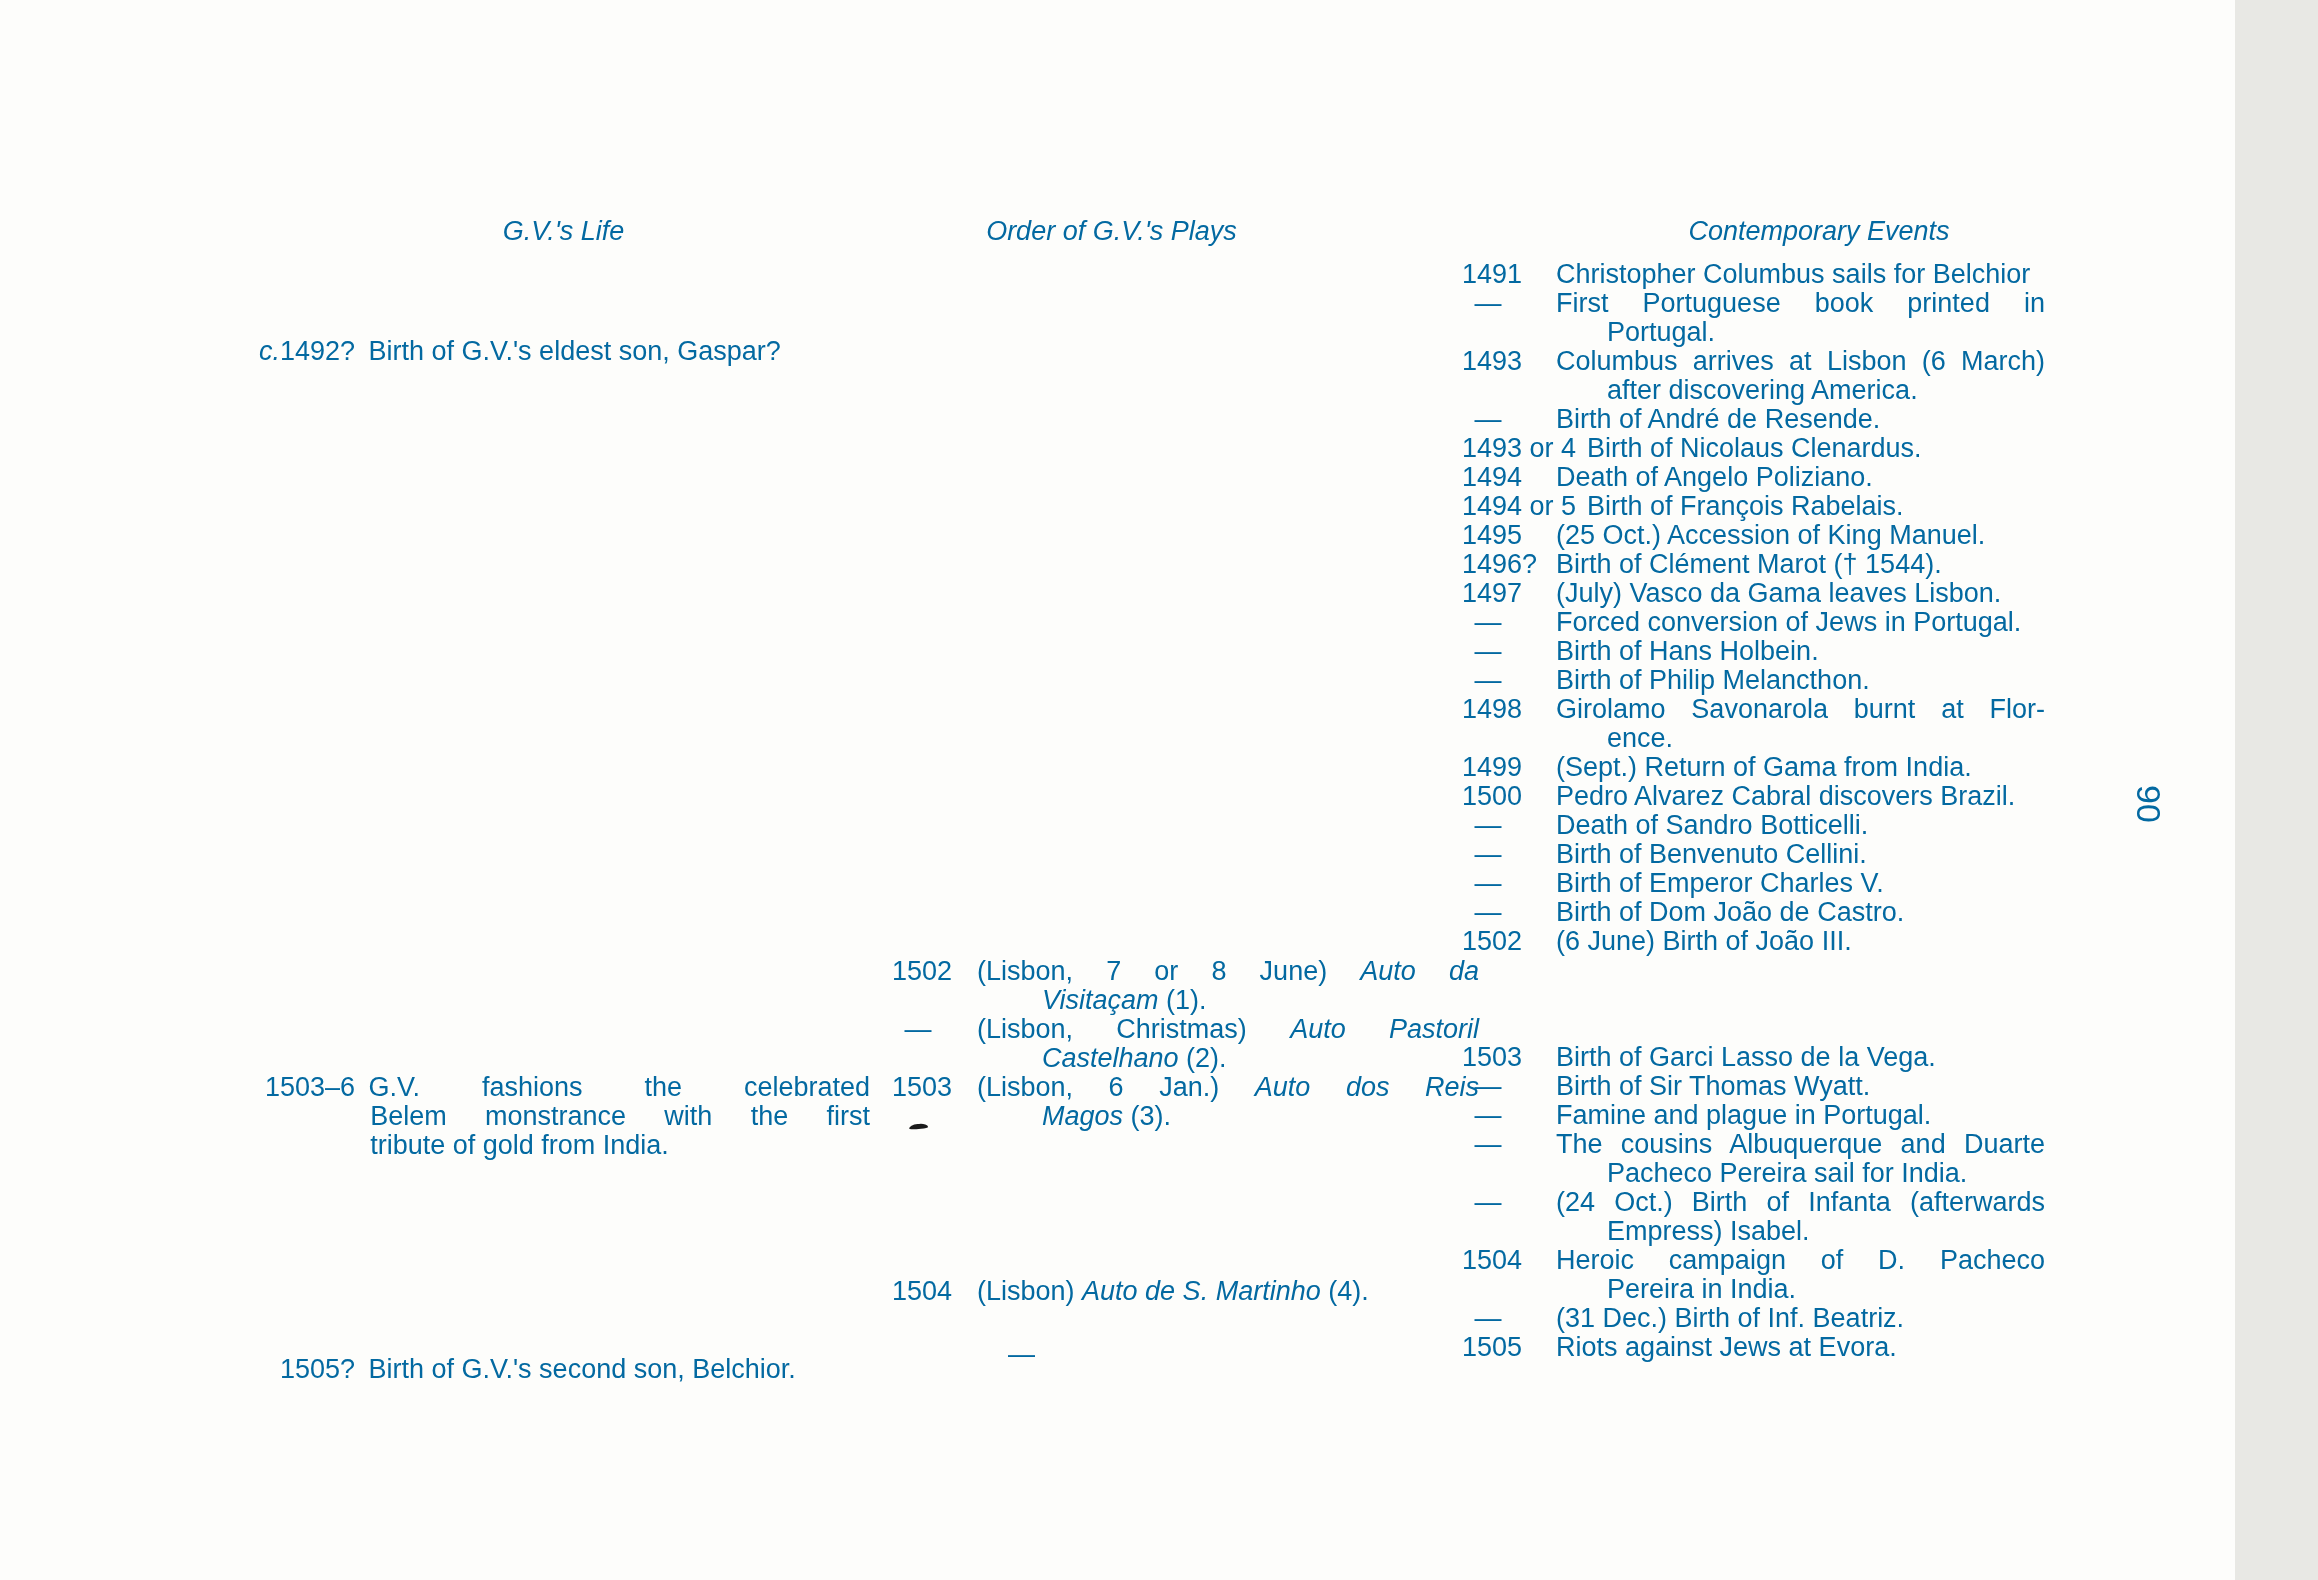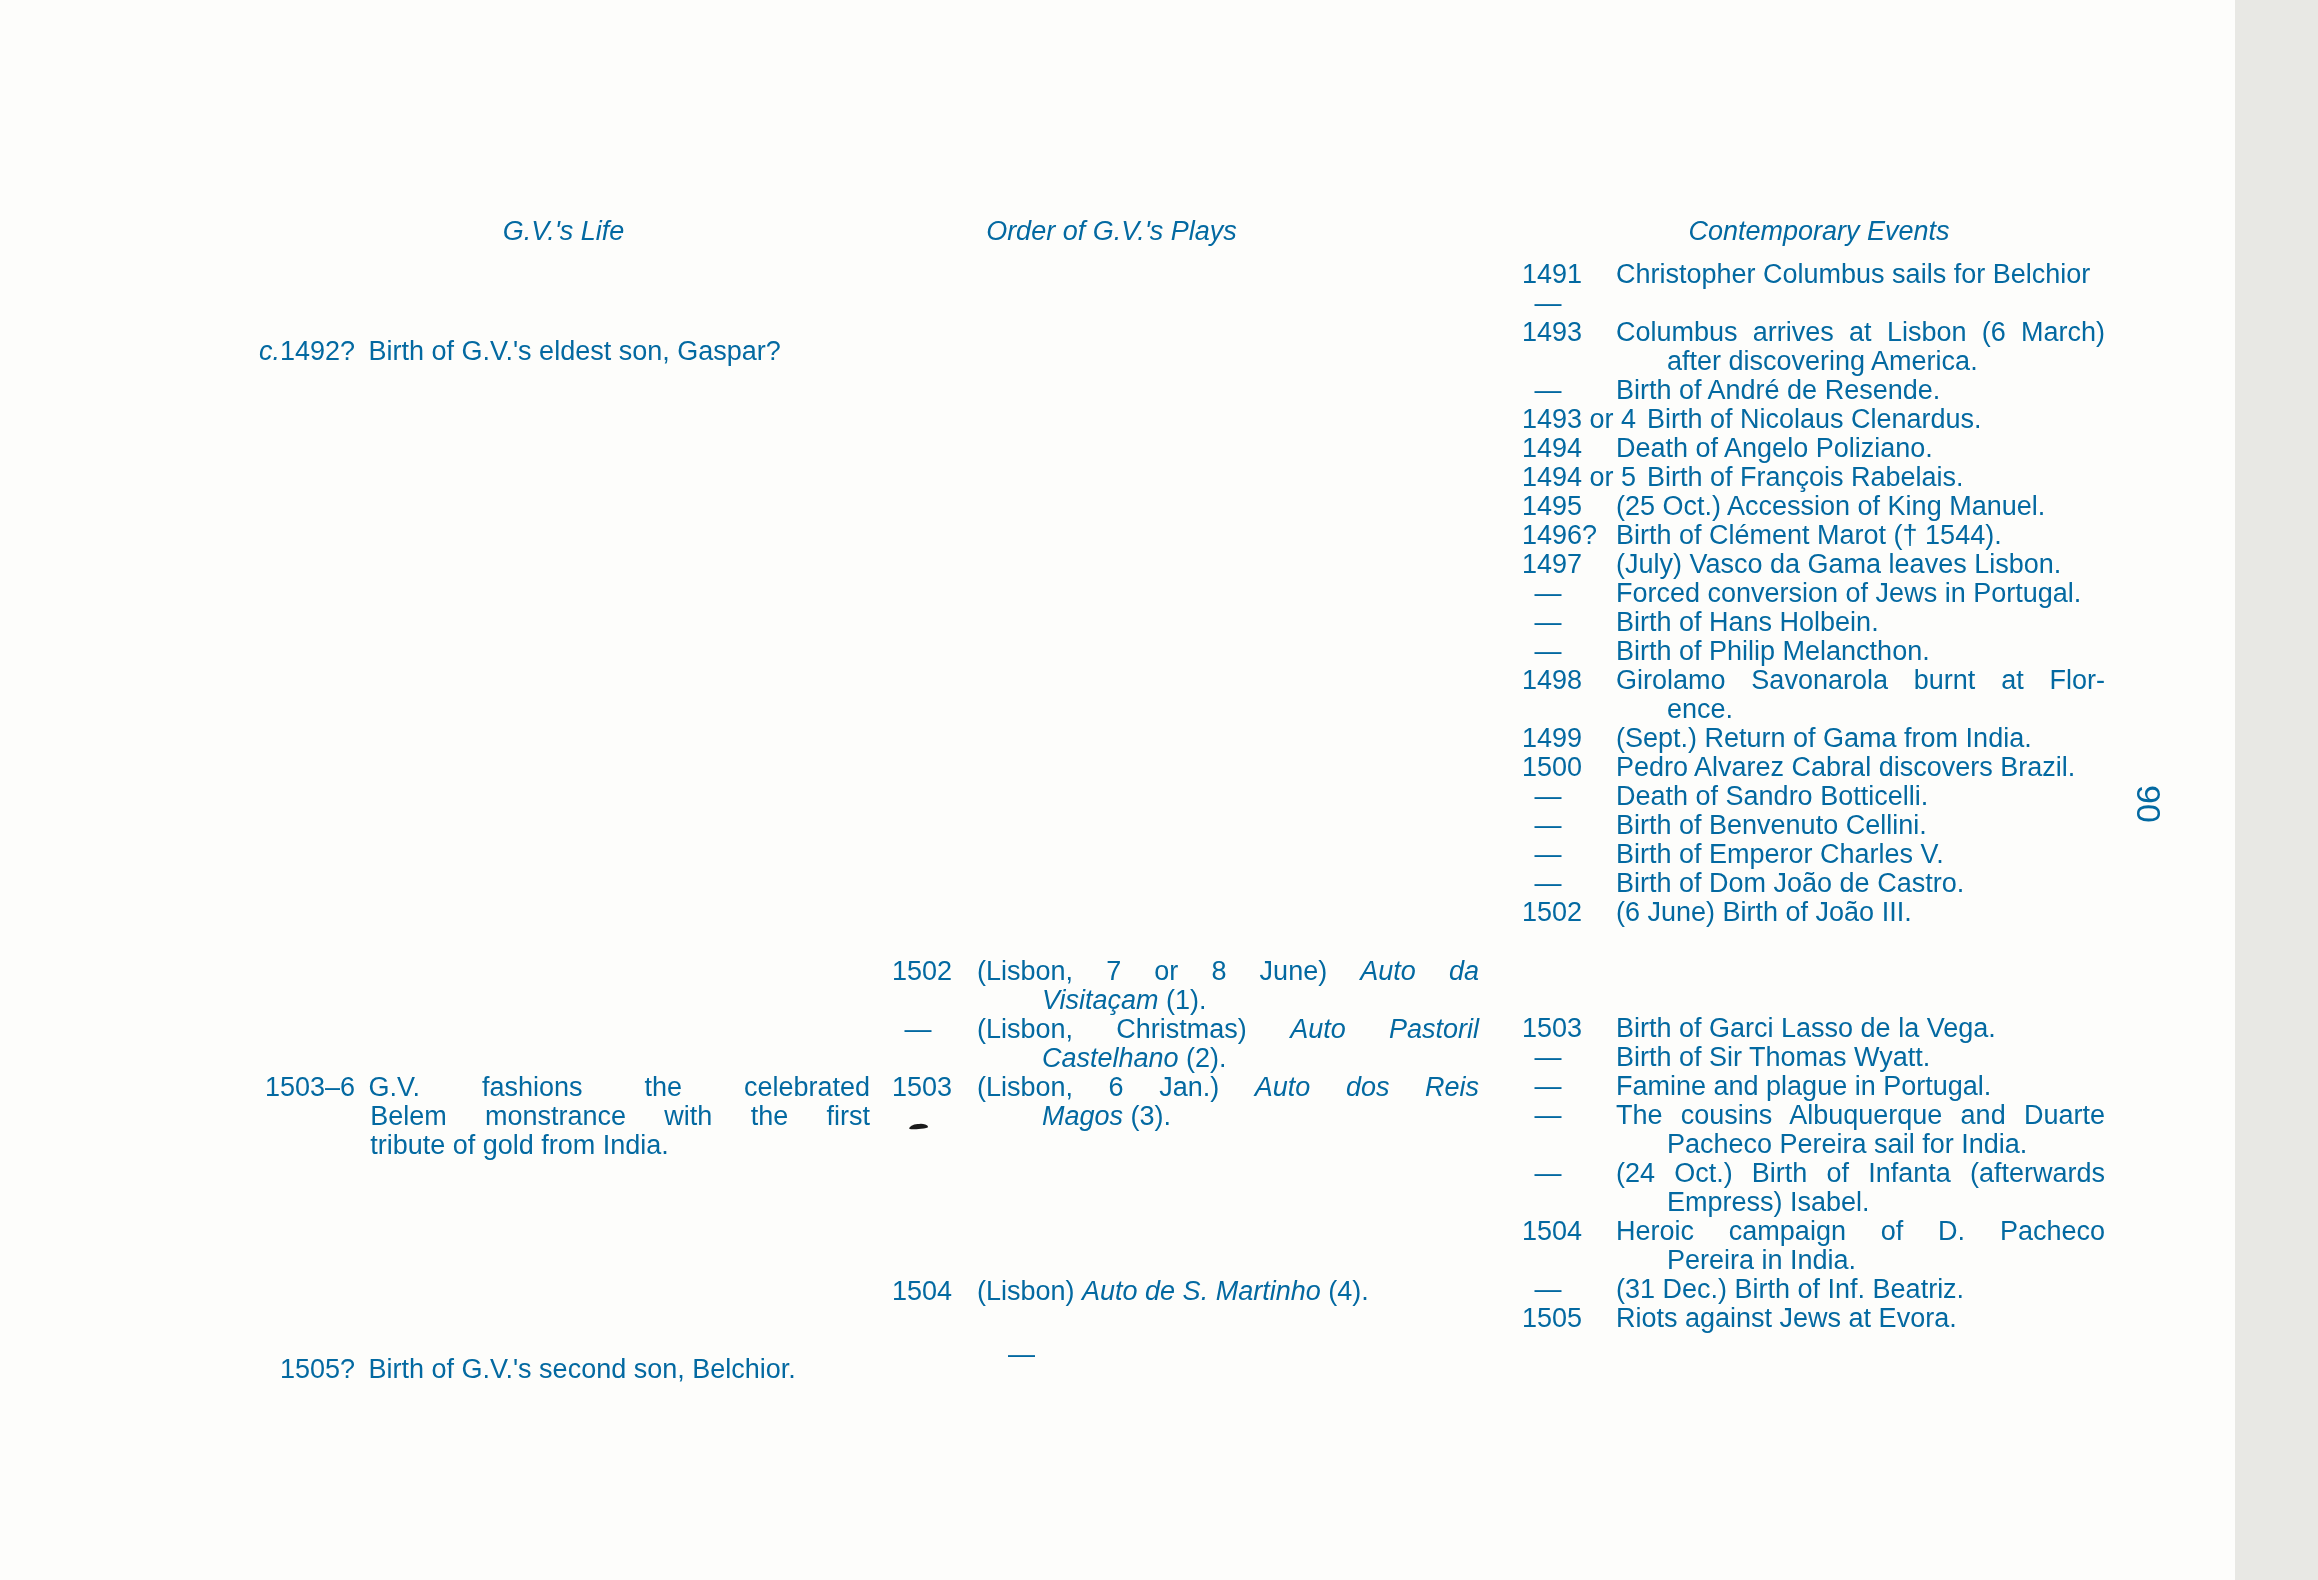--- a/index.html
+++ b/index.html
@@ -19,21 +19,21 @@
     font-size:27px;
     text-align:center;
     white-space:nowrap;
   }
   .hdr-life{left:402px;width:323px;}
   .hdr-plays{left:932px;width:359px;}
   .hdr-events{left:1631px;width:376px;}
   .col{position:absolute;}
   #col-life{left:238px;top:337px;width:632px;}
   #col-plays{left:892px;top:957px;width:587px;}
-  #col-events{left:1522px;top:260px;width:583px;}
+  #col-events{left:1462px;top:260px;width:583px;}
   .entry{display:flex;align-items:flex-start;}
   .yr{flex:none;white-space:nowrap;box-sizing:border-box;}
   #col-events .yr{min-width:94px;padding-right:10.8px;}
   #col-plays  .yr{min-width:85px;padding-right:10.8px;}
   #col-life   .yr{min-width:117px;text-align:right;}
   #col-life   .txt{margin-left:13.4px;}
   .txt{flex:1 1 auto;min-width:0;}
   .ln{display:block;}
   .ln.jst{text-align:justify;text-align-last:justify;}
   #col-events .ln.cont{padding-left:51px;}
@@ -128,20 +128,24 @@
     </div>
   <div id="col-events" class="col">
       <div class="entry e0">
         <span class="yr"><span>1491</span></span>
         <span class="txt">
           <div class="ln"><span>Christopher Columbus sails for Belchior</span></div>
         </span>
       </div>
       <div class="entry e1">
         <span class="yr dash"><span>—</span></span>
+        <span class="txt">
+          <div class="ln jst"><span>First Portuguese book printed in</span></div>
+          <div class="ln cont"><span>Portugal.</span></div>
+        </span>
       </div>
       <div class="entry e3">
         <span class="yr"><span>1493</span></span>
         <span class="txt">
           <div class="ln jst"><span>Columbus arrives at Lisbon (6 March)</span></div>
           <div class="ln cont"><span>after discovering America.</span></div>
         </span>
       </div>
       <div class="entry e4">
         <span class="yr dash"><span>—</span></span>

